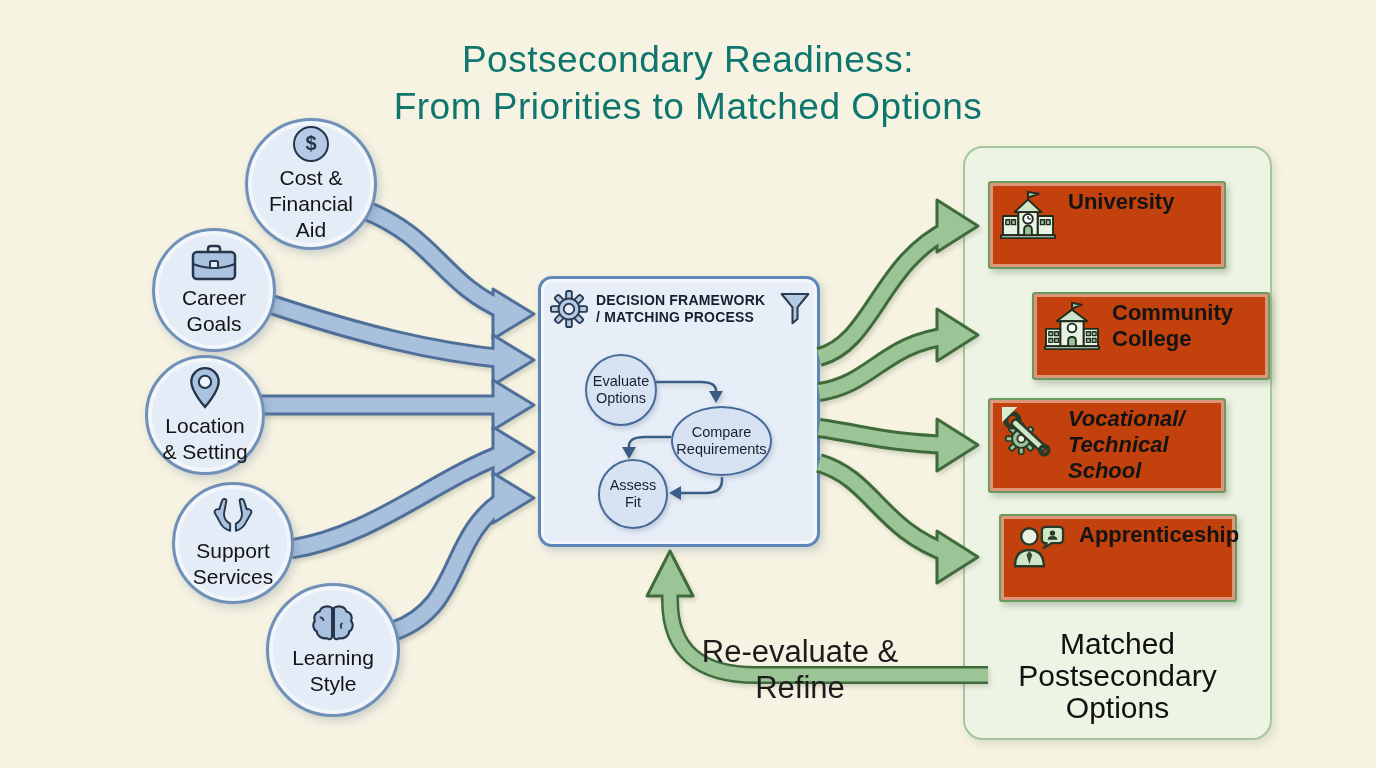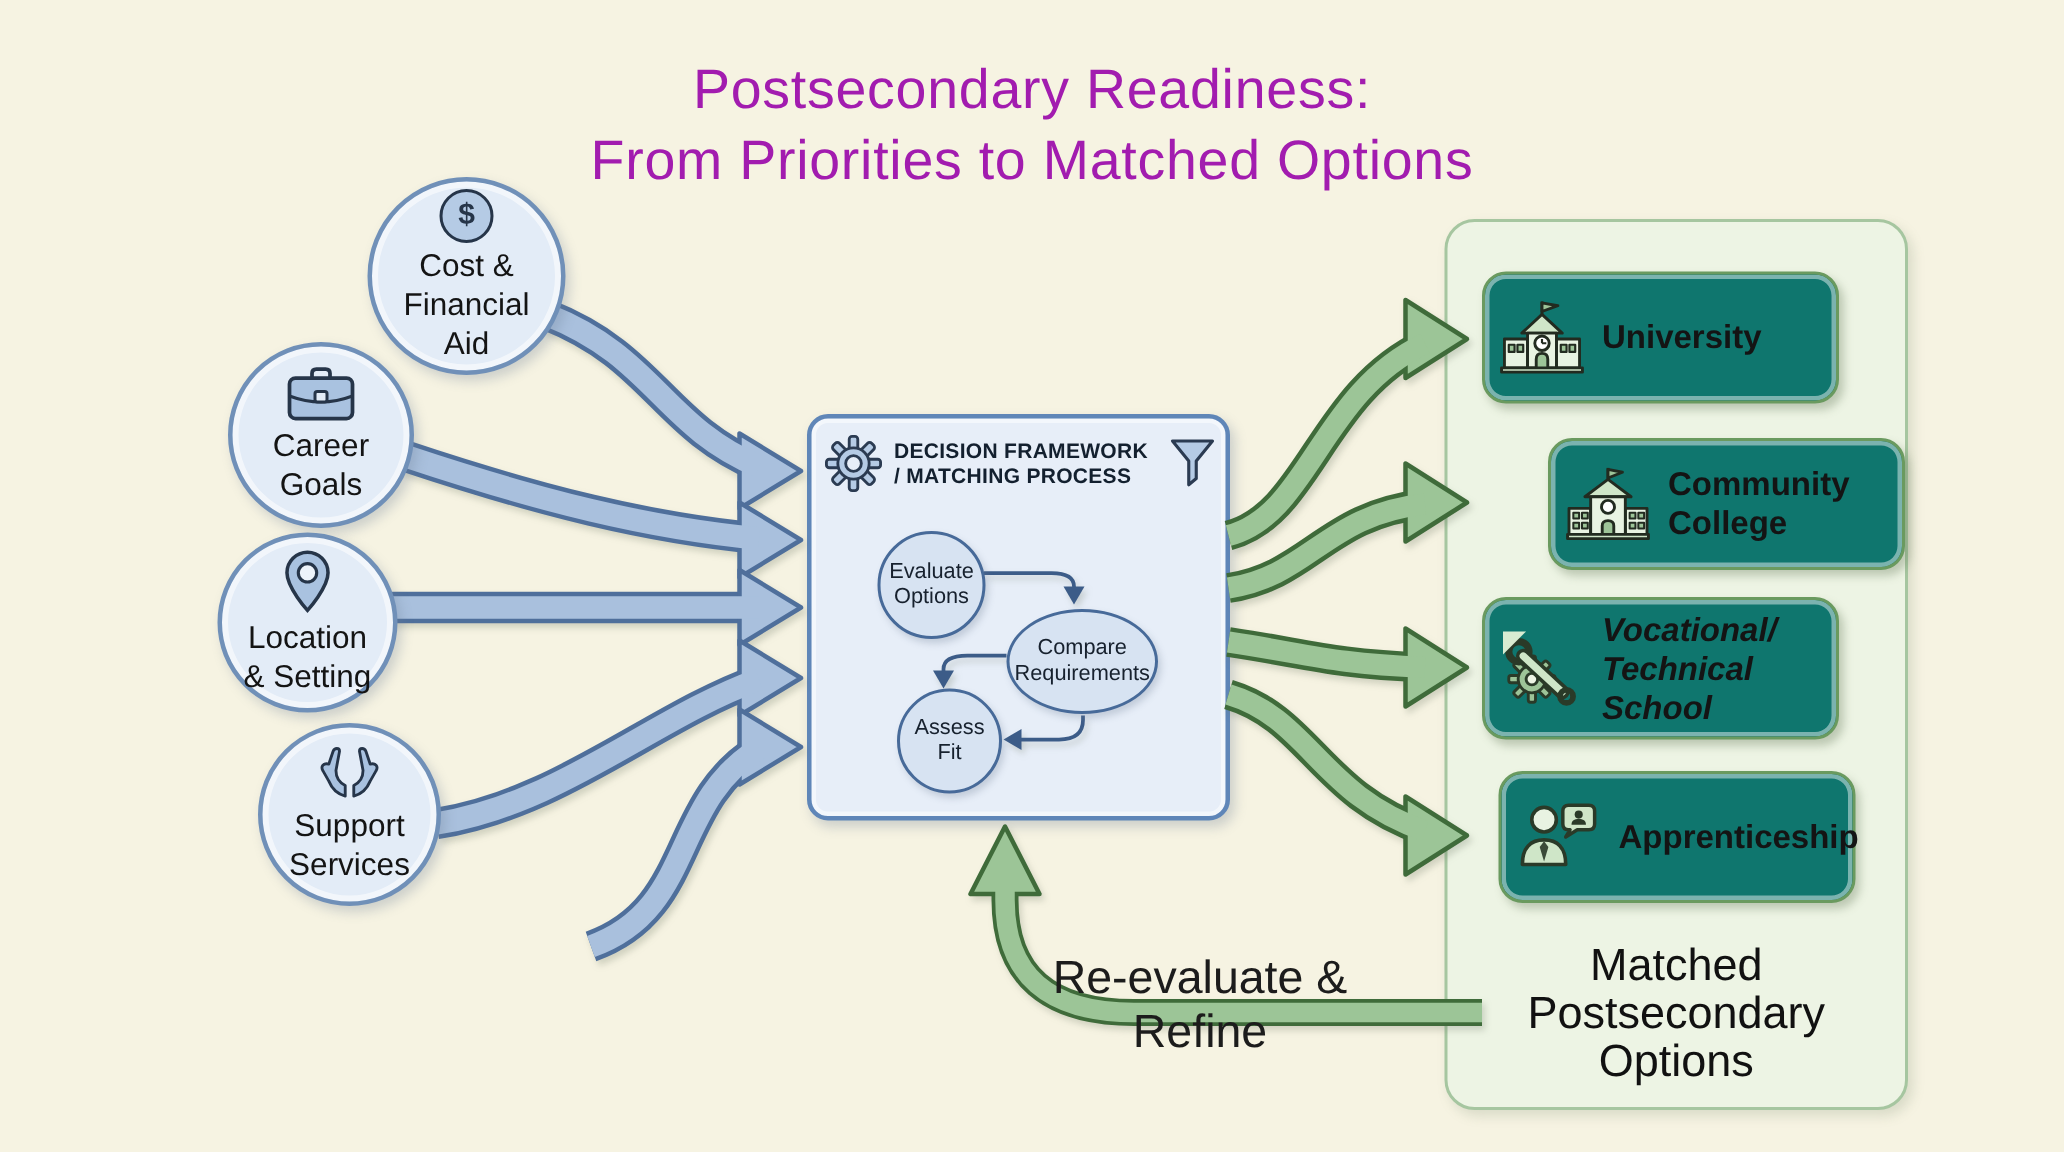--- a/index.html
+++ b/index.html
@@ -5,21 +5,21 @@
   * { margin:0; padding:0; box-sizing:border-box; }
   html,body { width:1376px; height:768px; }
   body { font-family:"Liberation Sans", sans-serif; }
   #stage { position:relative; width:1376px; height:768px; background:#f6f3e2; overflow:hidden; }
 
   .pre { white-space:pre-line; }
 
   
   #page-title {
     position:absolute; top:36px; left:0; width:100%;
-    text-align:center; font-size:37px; line-height:47px; color:#a21caf;
+    text-align:center; font-size:37px; line-height:47px; color:#0f766e;
     letter-spacing:.5px;
   }
 
   
   .pcircle {
     position:absolute; border-radius:50%;
     background:#e3ecf7; border:3px solid #7090b8;
     box-shadow:3px 4px 8px rgba(110,125,150,.30), inset 0 0 0 4px rgba(255,255,255,.55);
     display:flex; flex-direction:column; align-items:center; justify-content:center;
     gap:3px; text-align:center;
@@ -63,23 +63,23 @@
   .s-assess   { left:598px; top:459px; width:70px;  height:70px; border-radius:50%; }
 
   
   #options-panel {
     position:absolute; left:963px; top:146px; width:309px; height:594px;
     background:#edf4e4; border:2.5px solid #a6c6a0; border-radius:20px;
     box-shadow:3px 4px 8px rgba(120,135,110,.22);
   }
   .card {
     position:absolute; left:988px; width:238px;
-    background:#0f766e; border:2.5px solid #6a9a5f; border-radius:16px;
+    background:#c2410c; border:2.5px solid #6a9a5f; border-radius:3px;
     box-shadow:3px 4px 6px rgba(100,120,90,.35), inset 0 0 0 3px rgba(255,255,255,.45);
-    display:flex; align-items:center; gap:12px; padding:6px 10px;
+    display:flex; align-items:flex-start; gap:12px; padding:6px 10px;
   }
   .card-icon { flex:0 0 56px; display:flex; align-items:center; justify-content:center; }
   .card-label { font-weight:bold; font-size:22px; line-height:26px; color:#141414; }
   .card-1 { top:181px; height:88px; }
   .card-2 { top:292px; height:88px;margin-left:44px; }
   .card-3 { top:398px; height:95px;font-style:italic; }
   .card-4 { top:514px; height:88px;margin-left:11px; }
 
   #panel-caption {
     position:absolute; left:963px; top:628px; width:309px;
@@ -216,20 +216,29 @@
 
   <div class="pcircle c-location">
     <svg width="34" height="44" viewBox="0 0 36 46">
       <path d="M18 2 C10 2 3.5 8.5 3.5 16.5 C3.5 27 18 43 18 43 C18 43 32.5 27 32.5 16.5 C32.5 8.5 26 2 18 2 Z" fill="#a9c2e0" stroke="#263549" stroke-width="2.5"></path>
       <circle cx="18" cy="16.5" r="6.5" fill="#edf3fa" stroke="#263549" stroke-width="2.2"></circle>
     </svg>
     <div class="plabel pre">Location
 &amp; Setting</div>
   </div>
 
+  <div class="pcircle c-learning">
+    <svg width="46" height="38" viewBox="0 0 48 40">
+      <path d="M23 4 C18 1 11 3 10 8 C5 9 3 14 5 18 C2 21 3 27 7 29 C7 34 13 37 18 36 C20 38 23 37 23 34 Z" fill="#a9c2e0" stroke="#263549" stroke-width="2.2" stroke-linejoin="round"></path>
+      <path d="M23 4 C18 1 11 3 10 8 C5 9 3 14 5 18 C2 21 3 27 7 29 C7 34 13 37 18 36 C20 38 23 37 23 34 Z" transform="translate(48,0) scale(-1,1)" fill="#a9c2e0" stroke="#263549" stroke-width="2.2" stroke-linejoin="round"></path>
+      <path d="M10 14 Q14 14 14 18 M34 20 Q31 22 33 26" fill="none" stroke="#263549" stroke-width="1.8"></path>
+    </svg>
+    <div class="plabel pre">Learning
+Style</div>
+  </div>
 
   <div id="decision-header">
     <svg width="38" height="38" viewBox="0 0 40 40">
       <g fill="#b5cbe5" stroke="#2b3b52" stroke-width="2">
         <rect x="17" y="1" width="6" height="38" rx="2"></rect>
         <rect x="17" y="1" width="6" height="38" rx="2" transform="rotate(45 20 20)"></rect>
         <rect x="17" y="1" width="6" height="38" rx="2" transform="rotate(90 20 20)"></rect>
         <rect x="17" y="1" width="6" height="38" rx="2" transform="rotate(135 20 20)"></rect>
         <circle cx="20" cy="20" r="11"></circle>
         <circle cx="20" cy="20" r="5.5" fill="#e7eef8"></circle>

